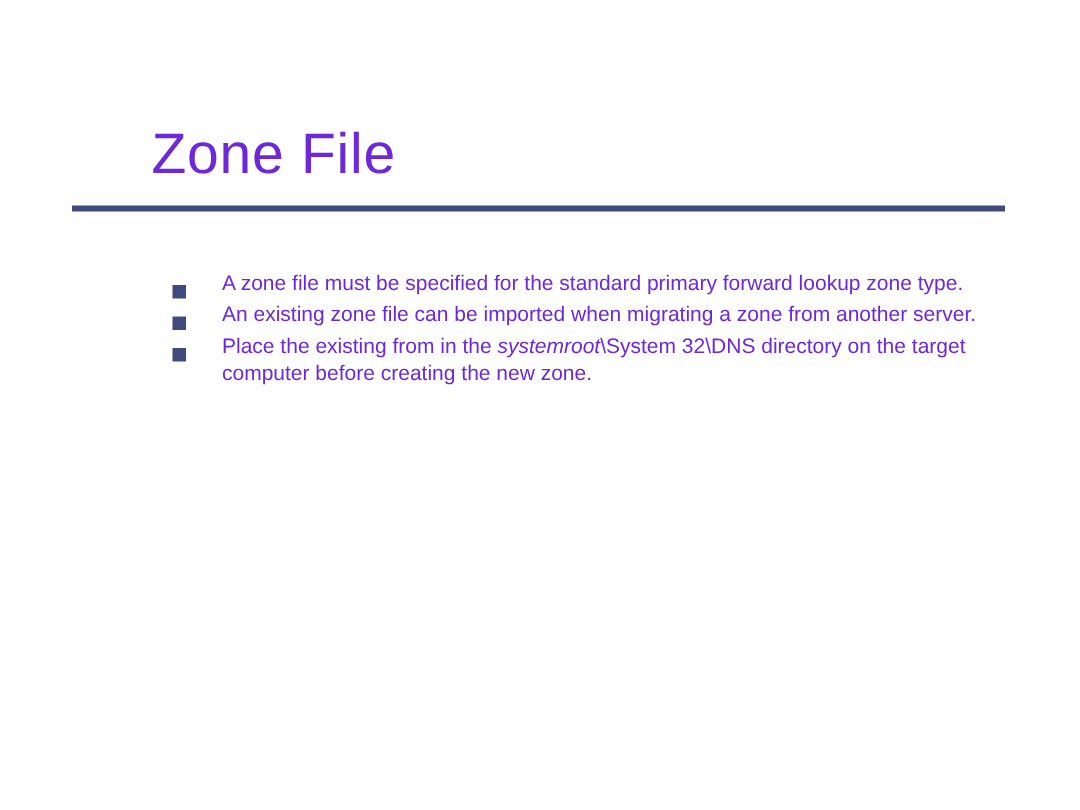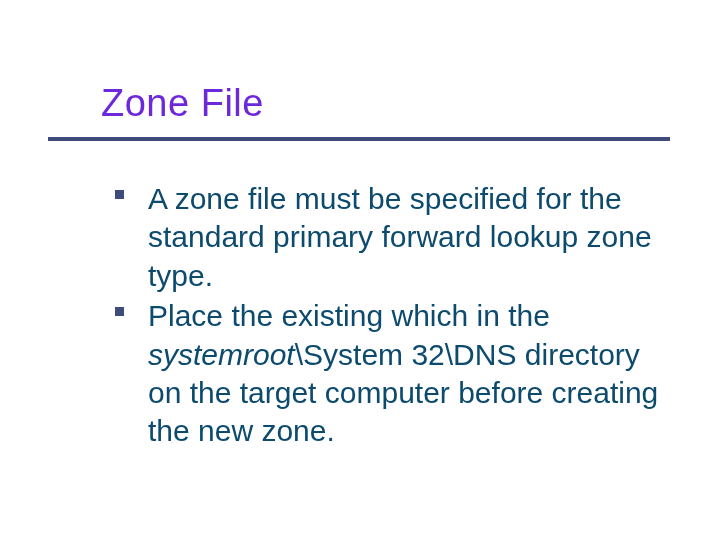--- a/index.html
+++ b/index.html
@@ -64,23 +64,23 @@
   .bullet {
     flex: 0 0 auto;
     width: 9px;
     height: 9px;
     background: #3f4b7a;
     margin-top: 10px;
     margin-right: 24px;
   }
   .item-text {
     flex: 1 1 auto;
-    font-size: 30px;
+    font-size: 14px;
     line-height: 1.28;
-    color: #0c4a6e;
+    color: #6d28d9;
   }
   .italic {
     font-style: italic;
   }
 </style>
 </head>
 <body>
 
 <div class="slide">
 
@@ -92,23 +92,27 @@
   </div>
 
   <div class="body">
 
     <div class="item">
       <div class="bullet"></div>
       <div class="item-text">A zone file must be specified for the standard primary forward lookup zone type.</div>
     </div>
 
 
+    <div class="item">
+      <div class="bullet"></div>
+      <div class="item-text">An existing zone file can be imported when migrating a zone from another server.</div>
+    </div>
 
     <div class="item">
       <div class="bullet"></div>
       <div class="item-text">
-        <span>Place the existing which in the </span><span class="italic">systemroot</span><span>\System 32\DNS directory on the target computer before creating the new zone.</span>
+        <span>Place the existing from in the </span><span class="italic">systemroot</span><span>\System 32\DNS directory on the target computer before creating the new zone.</span>
       </div>
     </div>
 
   </div>
 
 </div>
 
 </body></html>

